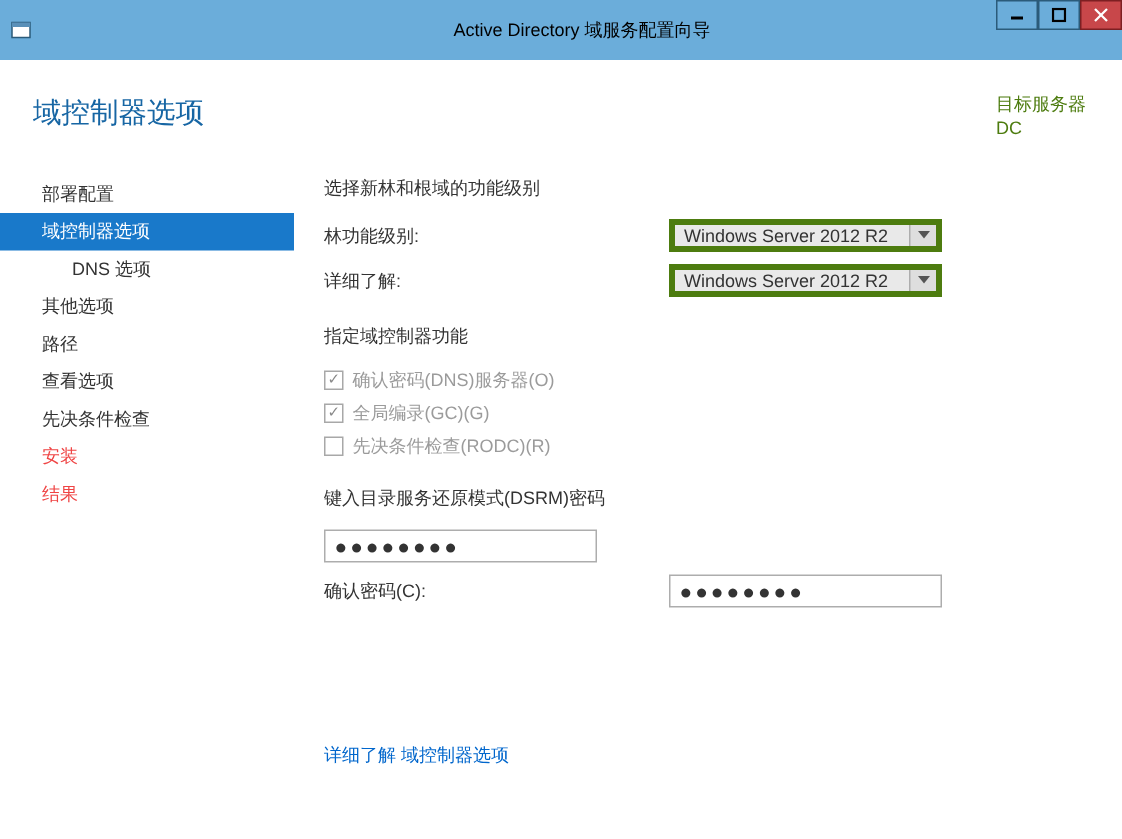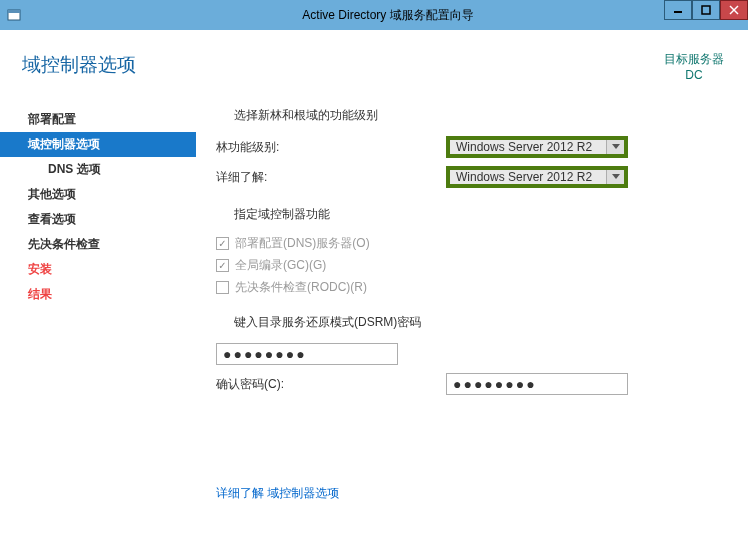--- a/index.html
+++ b/index.html
@@ -1,45 +1,45 @@
 <!DOCTYPE html>
 <html><head>
 <meta charset="utf-8">
 <style>
   * { box-sizing: border-box; margin: 0; padding: 0; font-family: "Microsoft YaHei", "Segoe UI", sans-serif; }
   body { width: 748px; height: 559px; background: #fff; overflow: hidden; }
 
   .titlebar {
-    height: 30px; background: #6badda; display: flex; align-items: center;
+    height: 40px; background: #6badda; display: flex; align-items: center;
     position: relative;
   }
   .titlebar .icon-box { width: 28px; height: 30px; display: flex; align-items: center; justify-content: center; }
   .titlebar .title { flex: 1; text-align: center; font-size: 12px; color: #000; }
   .win-controls { display: flex; height: 22px; position: absolute; right: 0; top: 0; }
   .win-btn { width: 28px; height: 20px; border: 1px solid #2b5b7a; background: #6badda; display: flex; align-items: center; justify-content: center; font-size: 11px; }
   .win-btn.close { background: #c8474a; border-color: #7d1f22; color: #fff; }
   .win-btn svg { display: block; }
 
   .page-body { display: flex; flex-direction: column; height: calc(559px - 30px); }
 
   .header-row { display: flex; align-items: flex-start; padding: 22px 24px 10px 22px; }
   .page-title { font-size: 19px; color: #1766a4; font-weight: 400; flex: 1; }
-  .target-box { text-align: center; font-size: 12px; color: #0f766e; line-height: 1.3; }
+  .target-box { text-align: left; font-size: 12px; color: #4d7c0f; line-height: 1.3; }
 
   .content-row { display: flex; flex: 1; padding: 10px 0 0 0; }
 
   .sidebar { width: 196px; padding-top: 4px; }
-  .side-item { font-size: 12px; color: #333; padding: 4px 0 4px 28px; cursor: default; font-weight: bold; }
+  .side-item { font-size: 12px; color: #333; padding: 4px 0 4px 28px; cursor: default; }
   .side-item.enabled { color: #333; }
   .side-item.disabled { color: #ef4444; }
   .side-item.selected { background: #1979ca; color: #fff; }
   .side-item.sub { padding-left: 48px; }
 
   .main-pane { flex: 1; padding: 4px 40px 0 20px; font-size: 12px; color: #333; }
-  .section-label { margin-bottom: 12px; margin-left: 18px; }
+  .section-label { margin-bottom: 12px; }
   .form-row { display: flex; align-items: center; margin-bottom: 8px; }
   .form-label { width: 230px; }
   .select-box {
     width: 182px; height: 22px; border: 4px solid #4d7c0f; background: #e9e9e9;
     display: flex; align-items: center; padding: 0 6px; position: relative; font-size: 12px;
   }
   .select-box .arrow {
     position: absolute; right: 0; top: 0; width: 18px; height: 100%;
     border-left: 1px solid #adadad; display: flex; align-items: center; justify-content: center;
     background: #dedede;
@@ -112,20 +112,21 @@
     </div>
   </div>
 
   <div class="content-row">
 
     <div class="sidebar">
       <div class="side-item enabled">部署配置</div>
       <div class="side-item selected">域控制器选项</div>
       <div class="side-item sub enabled">DNS 选项</div>
       <div class="side-item enabled">其他选项</div>
+      <div class="side-item enabled">路径</div>
       <div class="side-item enabled">查看选项</div>
       <div class="side-item enabled">先决条件检查</div>
       <div class="side-item disabled">安装</div>
       <div class="side-item disabled">结果</div>
     </div>
 
     <div class="main-pane">
 
       <div class="section-label">选择新林和根域的功能级别</div>
 
@@ -150,21 +151,21 @@
                 <polygon points="0,0 8,0 4,5" fill="#555"></polygon>
               </svg>
           </span>
         </div>
       </div>
 
       <div class="group2">
         <div class="section-label">指定域控制器功能</div>
         <div class="check-row">
           <span class="chk checked"></span>
-          <span>部署配置(DNS)服务器(O)</span>
+          <span>确认密码(DNS)服务器(O)</span>
         </div>
         <div class="check-row">
           <span class="chk checked"></span>
           <span>全局编录(GC)(G)</span>
         </div>
         <div class="check-row">
           <span class="chk"></span>
           <span>先决条件检查(RODC)(R)</span>
         </div>
       </div>

